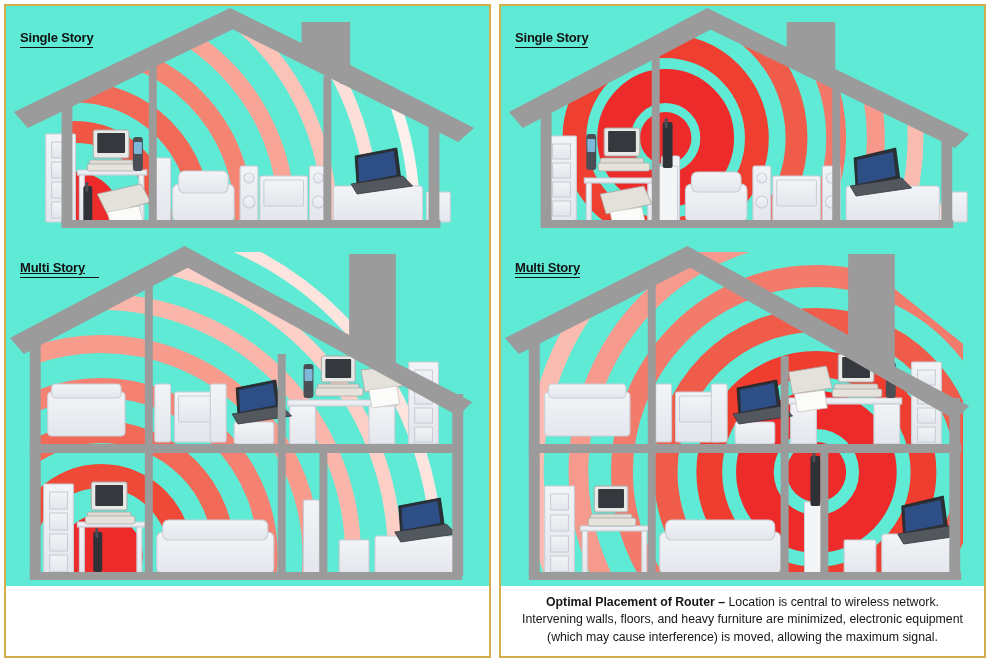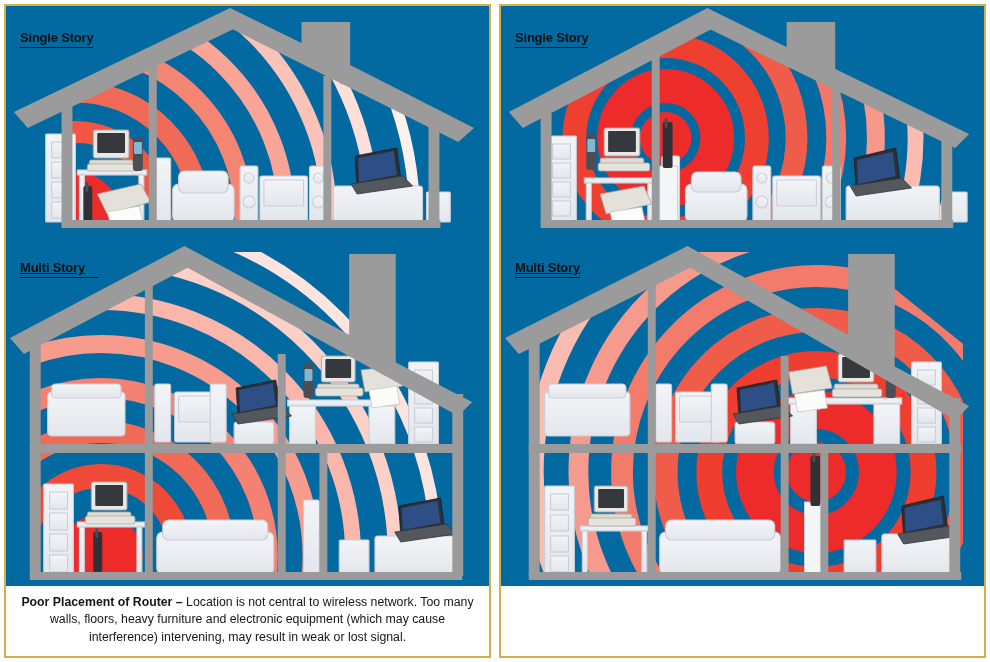--- a/index.html
+++ b/index.html
@@ -22,21 +22,21 @@
     border: 2px solid #d4ae4a;
     background: #fff;
     overflow: hidden;
   }
 
   
   .scene {
     position: absolute;
     left: 0; right: 0;
     overflow: hidden;
-    background: #0369a1;
+    background: #5eead4;
     padding-left: 20px;
   }
   .scene-single { top: 0; height: 238px; }
   .scene-multi  { top: 238px; height: 342px; }
 
   .svgwrap { position: absolute; inset: 0; }
   svg.scene-svg { width: 100%; height: 100%; display: block; }
 
   
   .story-label {
@@ -297,24 +297,20 @@
 
             <rect x="24" y="200" width="436" height="9"></rect>
 
             <rect x="24" y="328" width="436" height="8"></rect>
           </g>
         </svg>
         </div>
         <div class="story-label lbl-multi extra" style="left:14px;top:16px;">Multi Story </div>
       </div>
 
-      <div class="caption">
-        <b>Poor Placement of Router –</b>
-        <span>Location is not central to wireless network. Too many walls, floors, heavy furniture and electronic equipment (which may cause interference) intervening, may result in weak or lost signal.</span>
-      </div>
     </div>
   </div>
 
   <div class="panel">
     <div class="panel-inner">
 
       <div class="scene scene-single">
         <div class="svgwrap">
         <svg class="scene-svg" viewBox="0 0 487 238" preserveAspectRatio="none">
           <defs>
@@ -516,16 +512,20 @@
             <rect x="282" y="112" width="8" height="220"></rect>
             <rect x="322" y="206" width="8" height="126"></rect>
             <rect x="28" y="200" width="436" height="9"></rect>
             <rect x="28" y="328" width="436" height="8"></rect>
           </g>
         </svg>
         </div>
         <div class="story-label lbl-multi" style="left:14px;top:16px;">Multi Story</div>
       </div>
 
+      <div class="caption">
+        <b>Optimal Placement of Router –</b>
+        <span>Location is central to wireless network. Intervening walls, floors, and heavy furniture are minimized, electronic equipment (which may cause interference) is moved, allowing the maximum signal.</span>
+      </div>
     </div>
   </div>
 
 </div>
 
 </body></html>

